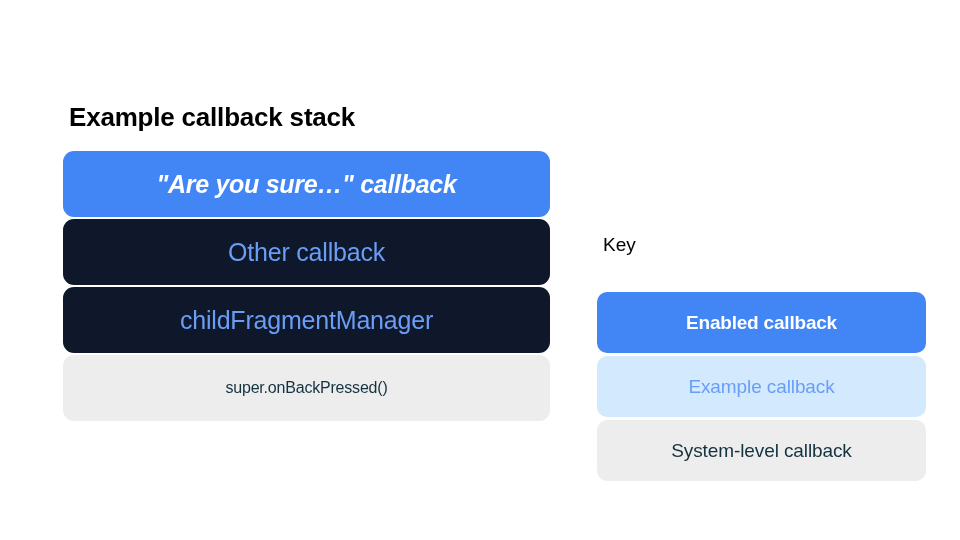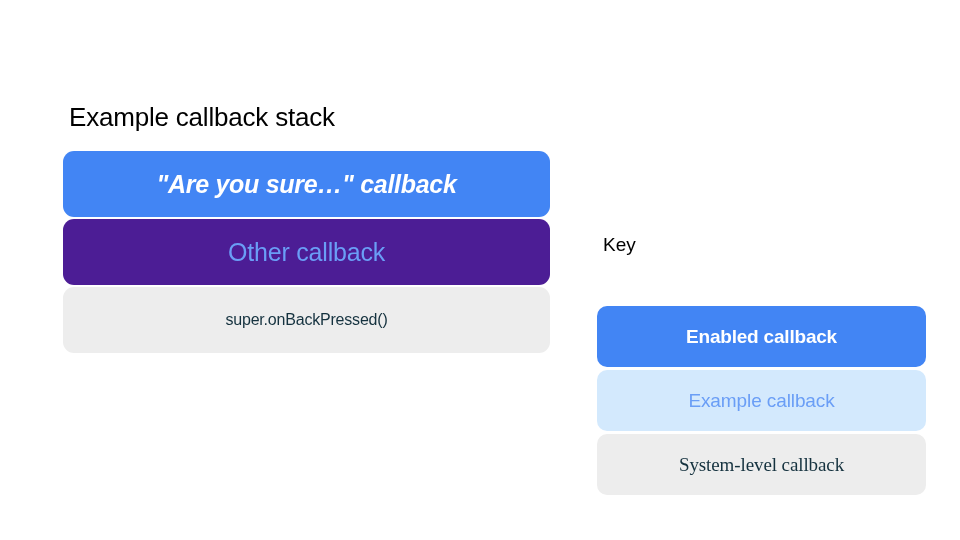--- a/index.html
+++ b/index.html
@@ -23,21 +23,21 @@
   
   .stack-panel {
     position: absolute;
     left: 63px;
     top: 100px;
     width: 487px;
   }
 
   .panel-title {
     font-size: 26px;
-    font-weight: 400;
+    font-weight: 700;
     letter-spacing: -0.2px;
     color: #000000;
     line-height: 34px;
     margin: 0 0 17px 6px;
     white-space: nowrap;
   }
 
   .stack-list {
     display: flex;
     flex-direction: column;
@@ -58,21 +58,21 @@
 
   
   .bar.enabled {
     background: #4285f4;
     color: #ffffff;
     font-weight: 700;
     font-size: 25px;
     letter-spacing: -0.3px;
   }
   .bar.disabled {
-    background: #4c1d95;
+    background: #0f172a;
     color: #6a9ef6;
     font-weight: 400;
     font-size: 25px;
     letter-spacing: -0.2px;
   }
   .bar.system {
     background: #ededed;
     color: #15323f;
     font-weight: 400;
     font-size: 16px;
@@ -90,21 +90,21 @@
     left: 597px;
     top: 232px;
     width: 329px;
   }
 
   .key-title {
     font-size: 19px;
     font-weight: 400;
     color: #000000;
     line-height: 26px;
-    margin: 0 0 48px 6px;
+    margin: 0 0 34px 6px;
     white-space: nowrap;
   }
 
   .key-list {
     display: flex;
     flex-direction: column;
     gap: 3px;
   }
 
   .key-bar {
@@ -132,41 +132,43 @@
     font-weight: 400;
     font-size: 19px;
     letter-spacing: -0.1px;
   }
   .key-bar.system {
     background: #ededed;
     color: #15323f;
     font-weight: 400;
     font-size: 19px;
     letter-spacing: -0.1px;
-    font-family: Liberation Serif, serif;
   }
 </style>
 </head>
 <body>
 
 <div class="canvas">
 
   <section class="stack-panel">
     <h1 class="panel-title">Example callback stack</h1>
 
     <div class="stack-list">
 
       <div class="bar enabled">
         <span class="quoted">"Are you sure…" callback</span>
       </div>
 
       <div class="bar disabled">
         <span>Other callback</span>
       </div>
 
+      <div class="bar disabled">
+        <span>childFragmentManager</span>
+      </div>
 
 
       <div class="bar system">
         <span>super.onBackPressed()</span>
       </div>
 
     </div>
   </section>
 
   <section class="key-panel">

